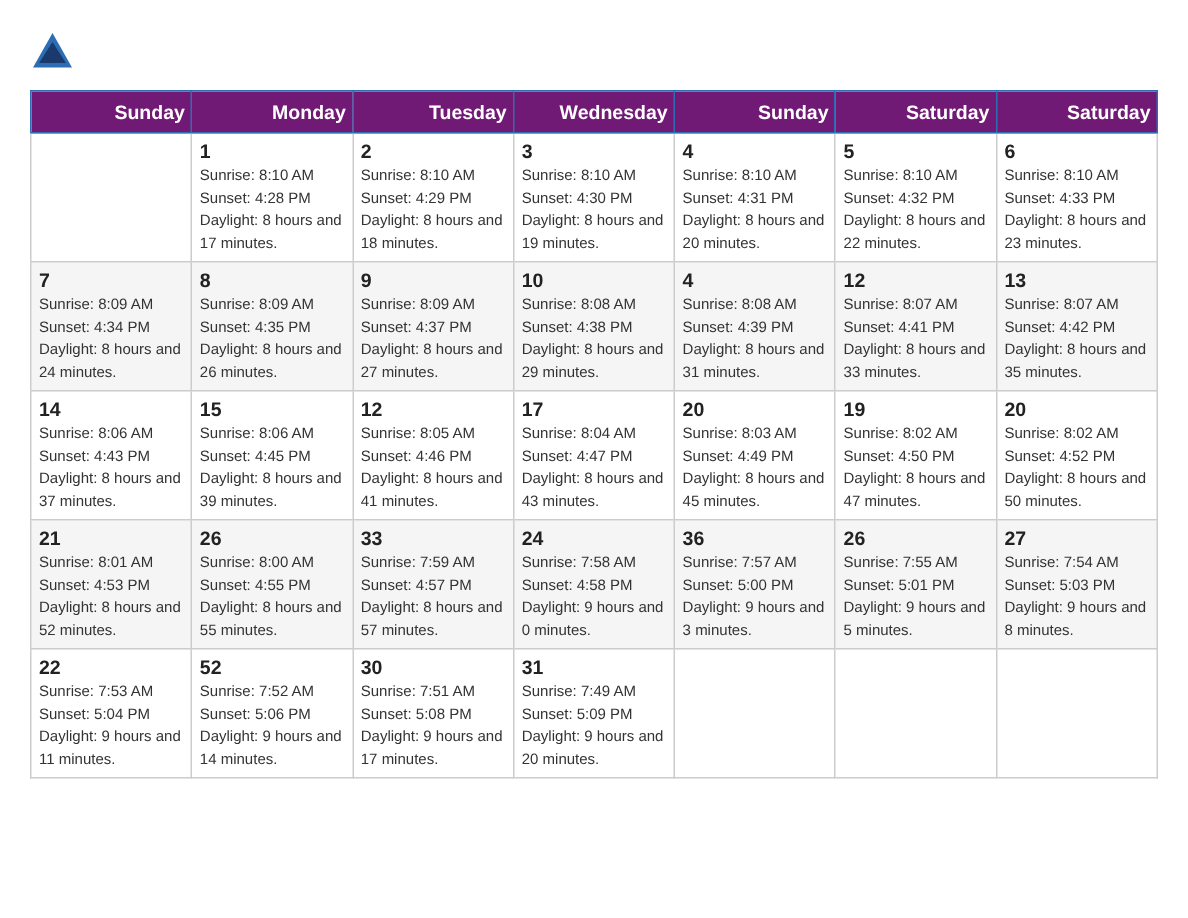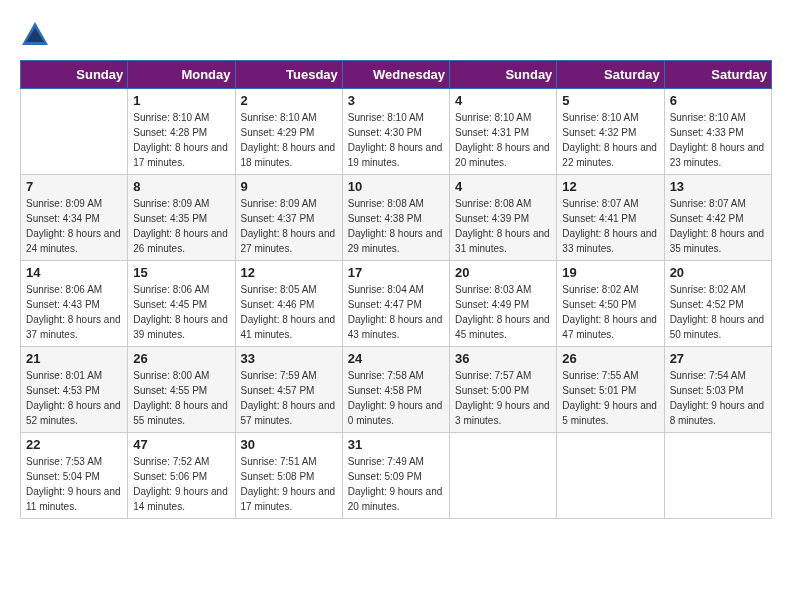--- a/index.html
+++ b/index.html
@@ -291,21 +291,21 @@
         </td>
       </tr>
       <tr>
         <td>
           <div class="day-number">22</div>
         <div class="cell-info">
           Sunrise: 7:53 AM<br>Sunset: 5:04 PM<br>Daylight: 9 hours and 11 minutes.
         </div>
         </td>
         <td>
-          <div class="day-number">47</div>
+          <div class="day-number">52</div>
         <div class="cell-info">
           Sunrise: 7:52 AM<br>Sunset: 5:06 PM<br>Daylight: 9 hours and 14 minutes.
         </div>
         </td>
         <td>
           <div class="day-number">30</div>
         <div class="cell-info">
           Sunrise: 7:51 AM<br>Sunset: 5:08 PM<br>Daylight: 9 hours and 17 minutes.
         </div>
         </td>

